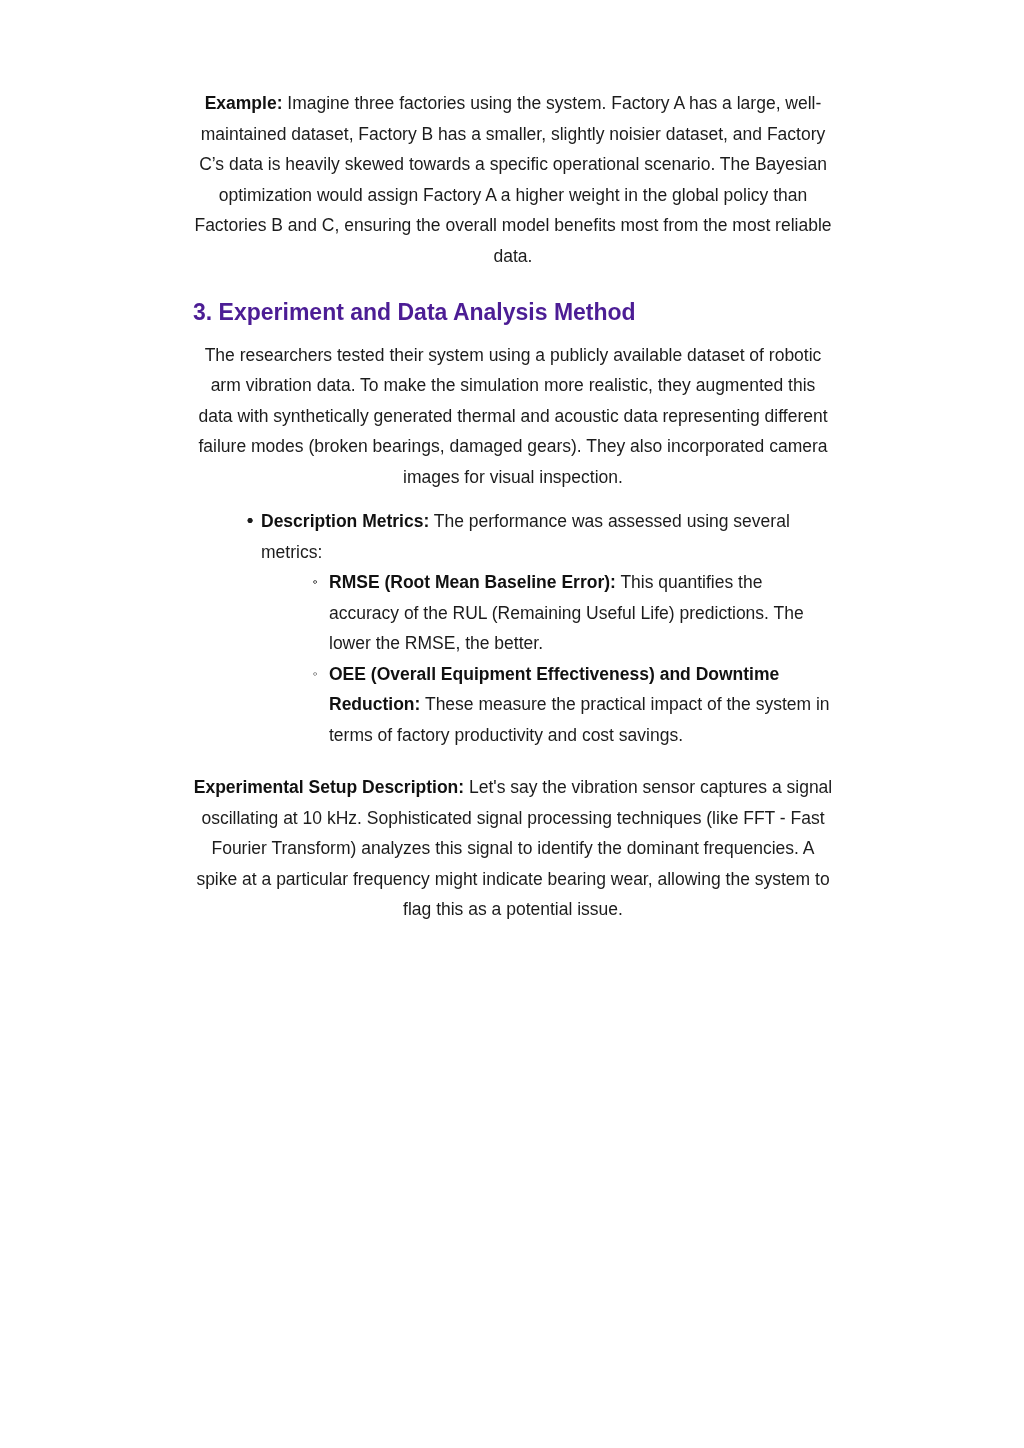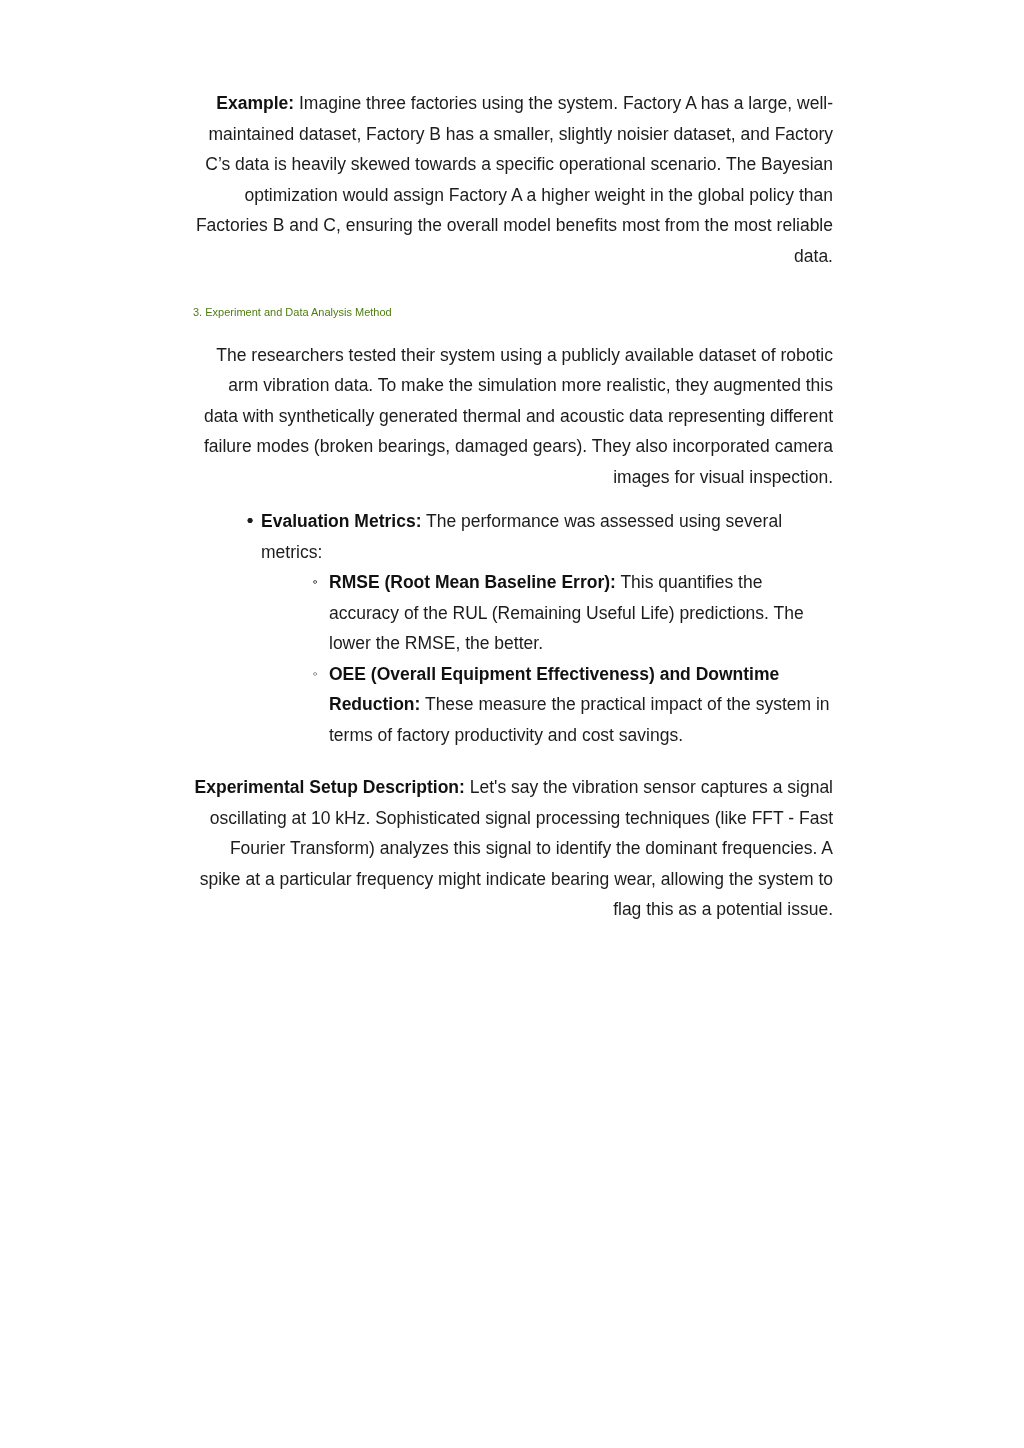--- a/index.html
+++ b/index.html
@@ -23,31 +23,31 @@
     background: #ffffff;
   }
   .doc {
     width: 640px;
   }
   p.para {
     margin: 0 0 12px 0;
     font-size: 17.5px;
     line-height: 30.5px;
     color: #1c1c1c;
-    text-align: right;
+    text-align: center;
   }
   p.para.spaced-top {
     margin-top: 22px;
   }
   .heading {
     margin: 26px 0 12px 0;
-    font-size: 11px;
+    font-size: 23px;
     line-height: 30.5px;
-    font-weight: normal;
-    color: #4d7c0f;
+    font-weight: bold;
+    color: #4c1d95;
   }
   .lead {
     font-weight: bold;
     color: #111111;
   }
   ul.level1 {
     list-style: none;
     margin: 14px 0 10px 0;
     padding: 0 0 0 54px;
   }
@@ -104,21 +104,21 @@
 
     <ul class="level1">
       <li>
         <span class="bullet">•</span>
       </li>
       <li>
         <span class="bullet">•</span>
       </li>
       <li>
         <span class="bullet">•</span>
-        <span class="item-text"><span class="lead">Evaluation Metrics:</span><span> The performance was assessed using several metrics:</span></span>
+        <span class="item-text"><span class="lead">Description Metrics:</span><span> The performance was assessed using several metrics:</span></span>
         <ul class="level2">
           <li>
             <span class="bullet">◦</span>
           </li>
           <li>
             <span class="bullet">◦</span>
             <span class="item-text"><span class="lead">RMSE (Root Mean Baseline Error):</span><span> This quantifies the accuracy of the RUL (Remaining Useful Life) predictions. The lower the RMSE, the better.</span></span>
           </li>
           <li>
             <span class="bullet">◦</span>

